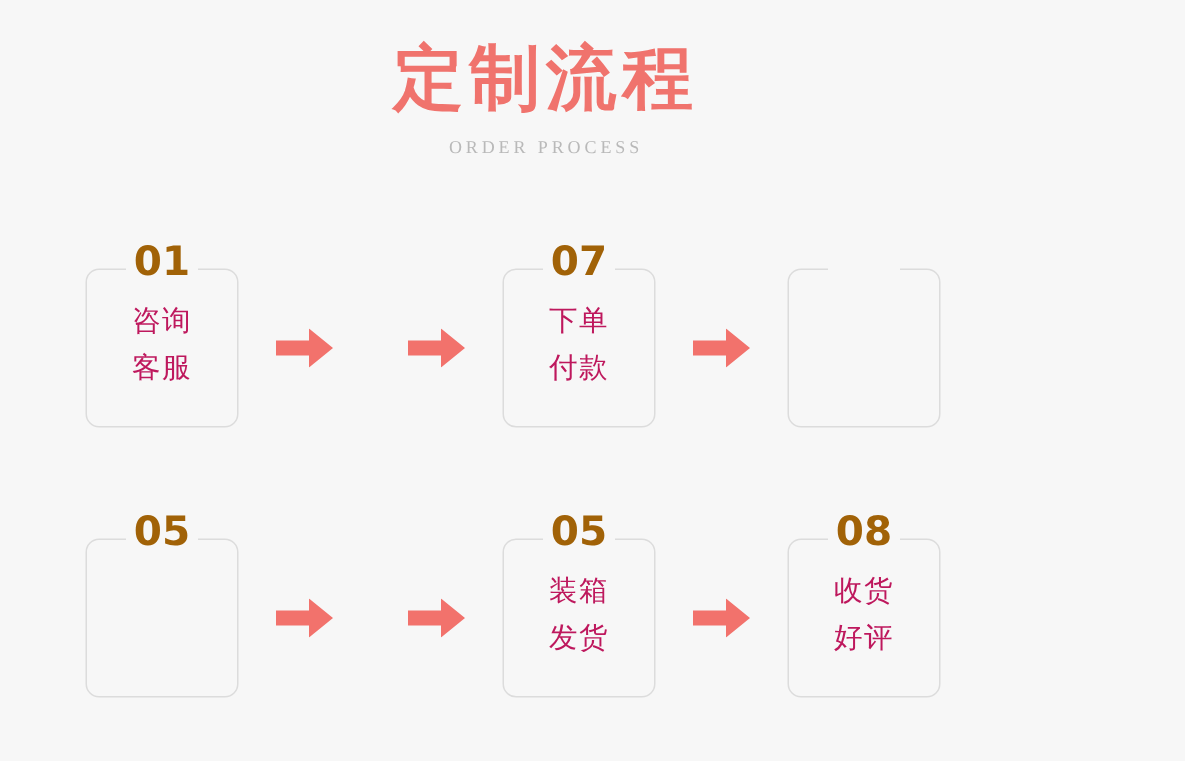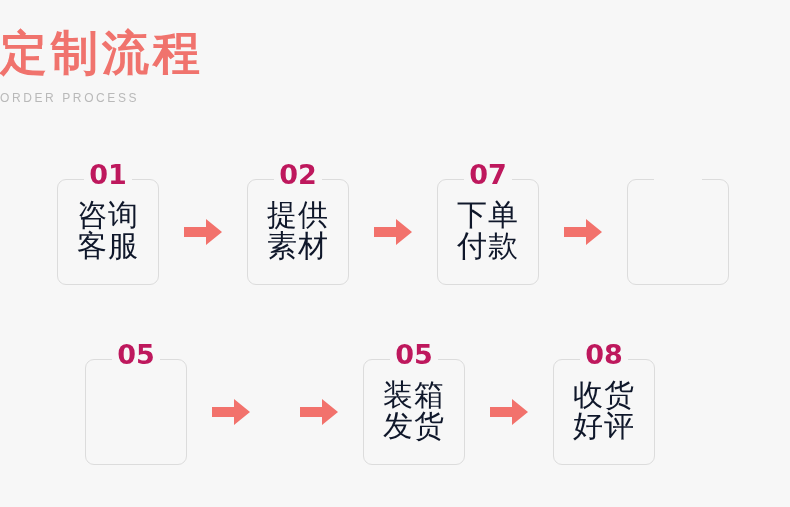--- a/index.html
+++ b/index.html
@@ -20,49 +20,50 @@
     height: 507px;
     box-sizing: border-box;
   }
 
   
   .header {
     position: absolute;
     top: 28px;
     left: 0;
     width: 728px;
+    text-align: center;
   }
   .title {
     font-size: 47px;
     font-weight: bold;
     color: #f0736d;
     letter-spacing: 4px;
     line-height: 1.05;
     margin: 0;
     font-family: "DejaVu Sans", "Liberation Sans", sans-serif;
   }
   .subtitle {
     margin-top: 14px;
     font-size: 12px;
     color: #b9b9b9;
     letter-spacing: 2.6px;
-    font-family: Liberation Sans, sans-serif;
+    font-family: Liberation Serif, serif;
   }
 
   
   .row {
     position: absolute;
     left: 57px;
     width: 676px;
     height: 106px;
     display: flex;
     align-items: center;
   }
   .row-1 { top: 179px; }
-  .row-2 { top: 359px; margin-left: 28px; }
+  .row-2 { top: 359px; }
 
   .step {
     position: relative;
     width: 102px;
     height: 106px;
     flex: 0 0 102px;
   }
 
   
   .card {
@@ -86,33 +87,33 @@
     background: #f7f7f7;
   }
   .step-number {
     position: absolute;
     top: -18px;
     left: 0;
     width: 102px;
     text-align: center;
     font-size: 27px;
     font-weight: bold;
-    color: #be185d;
+    color: #a16207;
     letter-spacing: 0px;
     line-height: 1;
     font-family: "DejaVu Sans", "Liberation Sans", sans-serif;
   }
   .step-label {
     position: absolute;
     top: 20px;
     left: 0;
     width: 102px;
     text-align: center;
-    color: #0f172a;
-    font-size: 30px;
+    color: #be185d;
+    font-size: 19px;
     line-height: 31px;
     letter-spacing: 1px;
     font-weight: normal;
     font-family: "DejaVu Sans", "Liberation Sans", sans-serif;
     white-space: pre-line;
   }
 
   
   .arrow {
     flex: 0 0 88px;
@@ -142,27 +143,20 @@
       <div class="step-label">咨询
 客服</div>
     </div>
 
     <div class="arrow">
       <svg width="38" height="26" viewBox="0 0 38 26" aria-hidden="true">
         <path d="M0 8 L22 8 L22 0 L38 13 L22 26 L22 18 L0 18 Z" fill="#f2726c"></path>
       </svg>
     </div>
 
-    <div class="step">
-      <div class="card"></div>
-      <div class="notch"></div>
-      <div class="step-number">02</div>
-      <div class="step-label">提供
-素材</div>
-    </div>
 
     <div class="arrow">
       <svg width="38" height="26" viewBox="0 0 38 26" aria-hidden="true">
         <path d="M0 8 L22 8 L22 0 L38 13 L22 26 L22 18 L0 18 Z" fill="#f2726c"></path>
       </svg>
     </div>
 
     <div class="step">
       <div class="card"></div>
       <div class="notch"></div>

